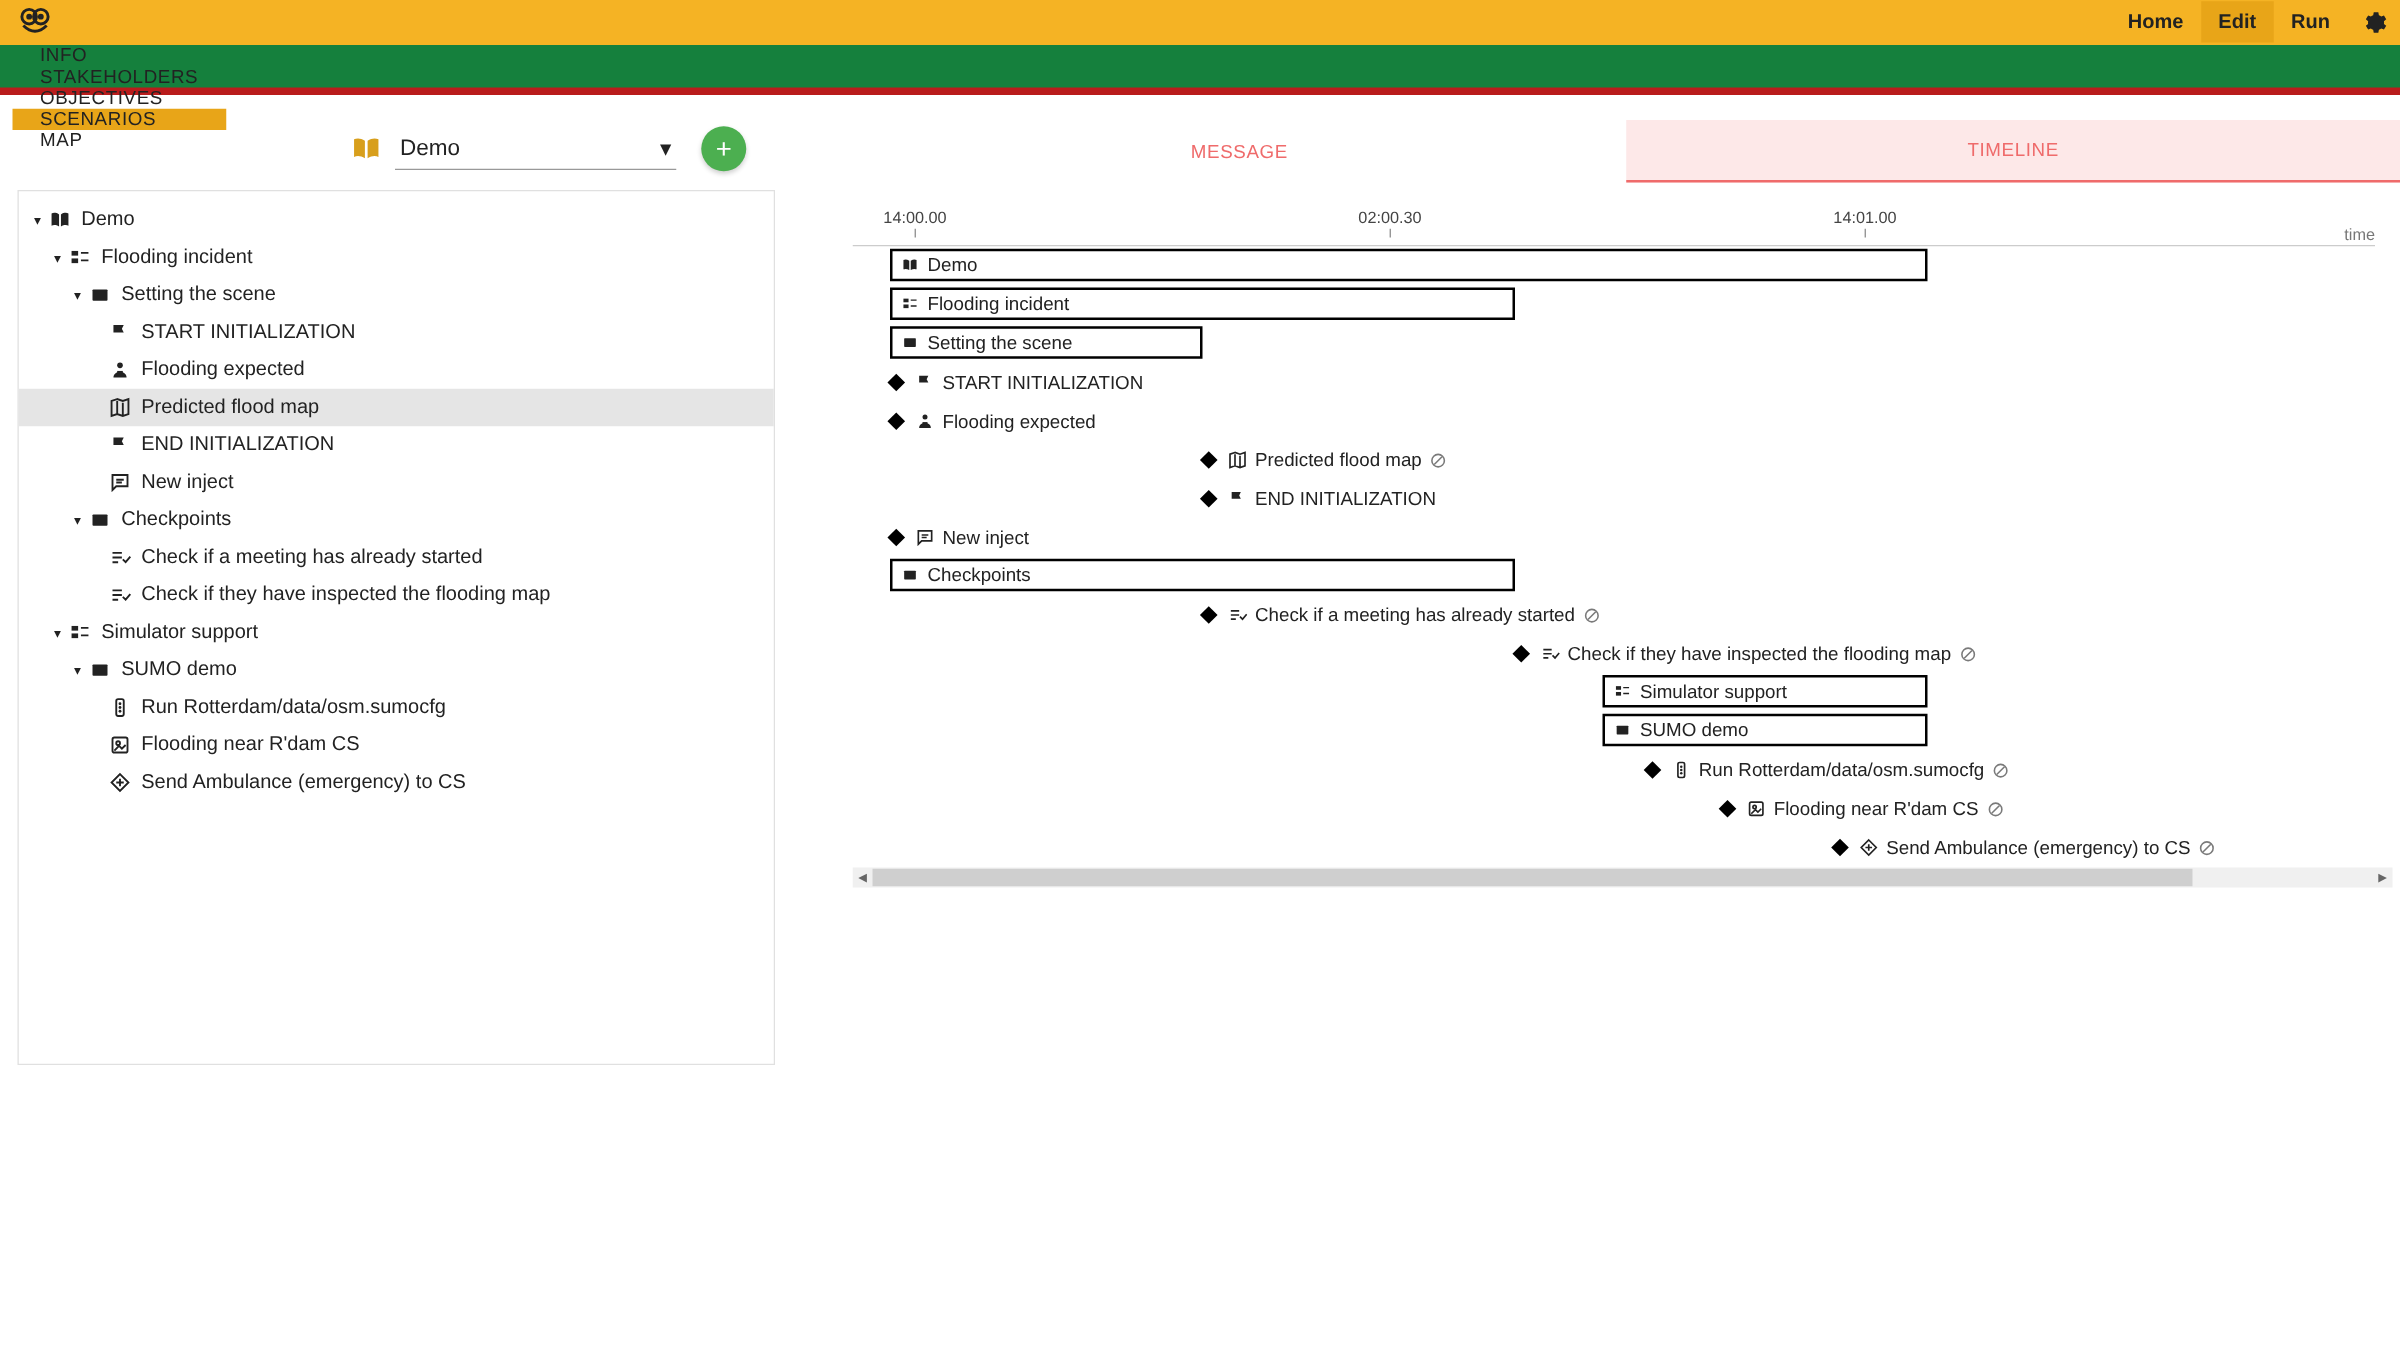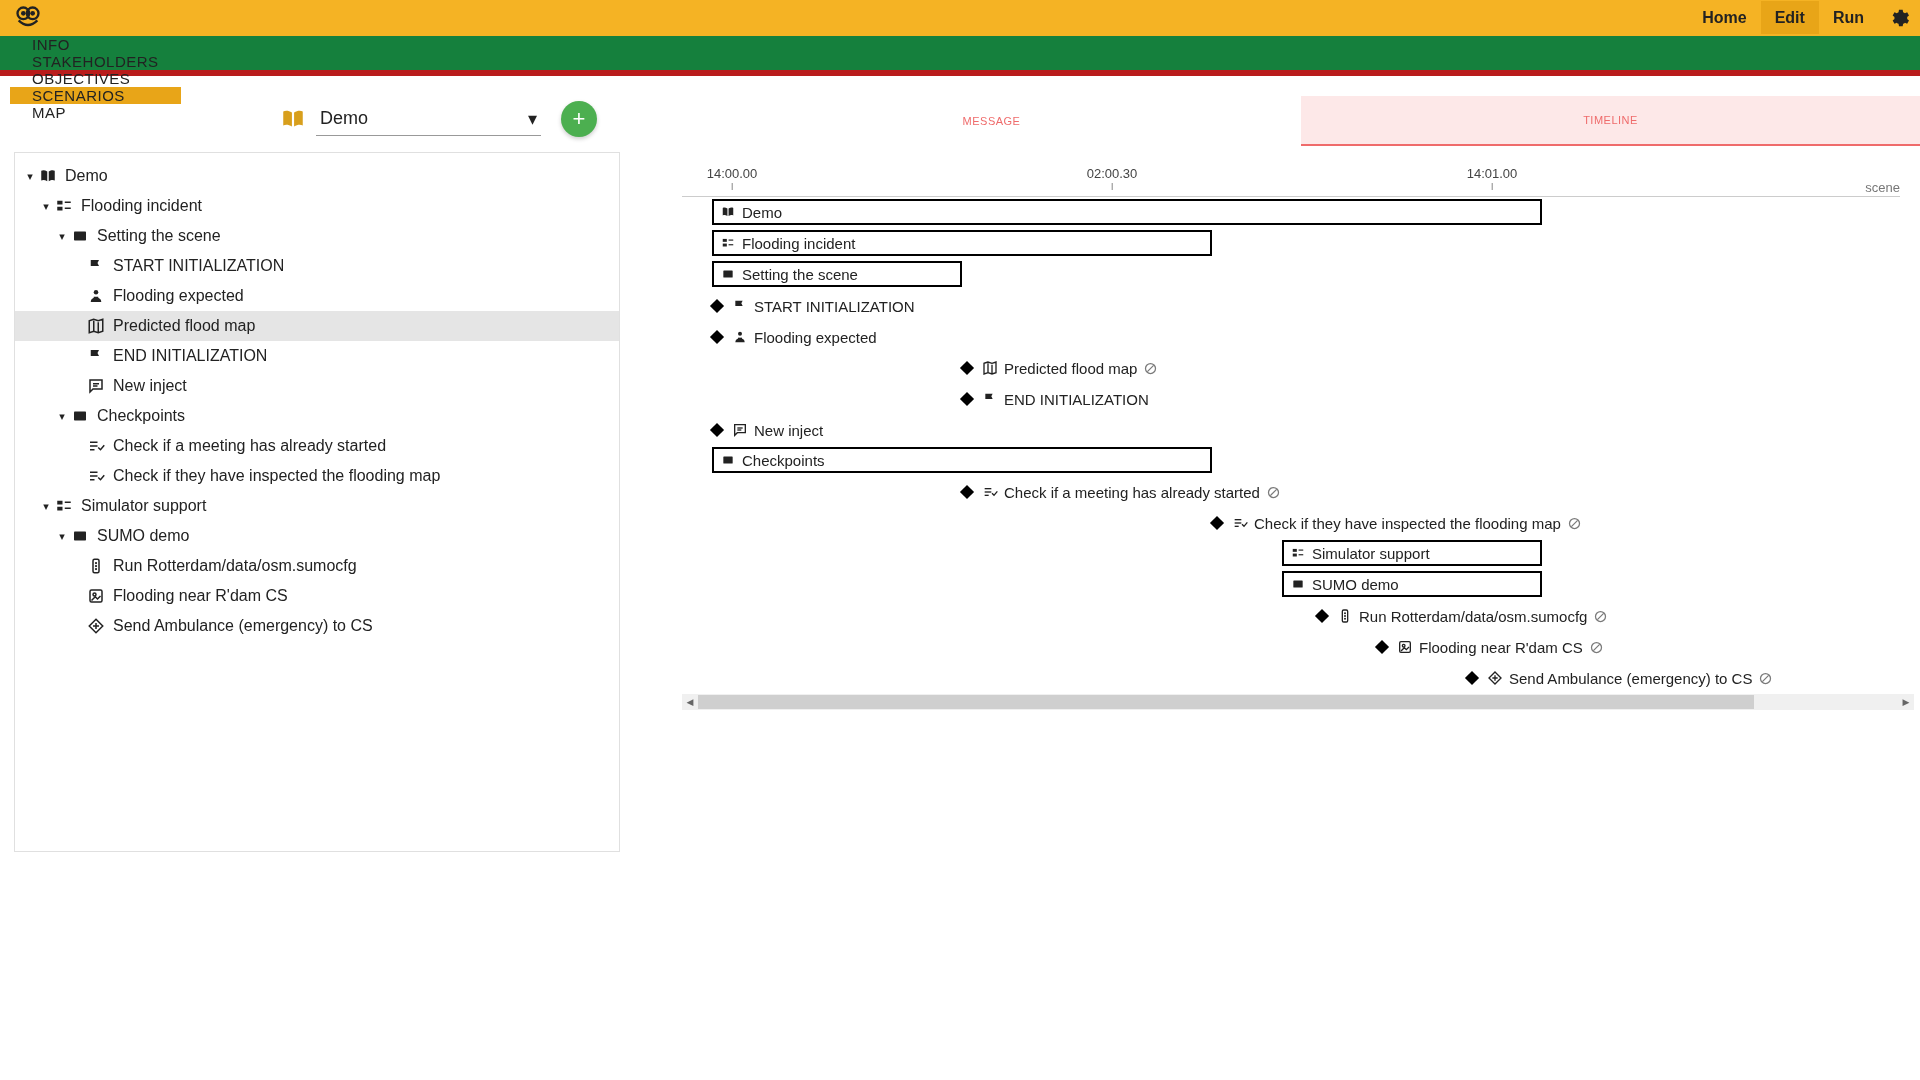--- a/index.html
+++ b/index.html
@@ -24,21 +24,21 @@
 .tree-panel { border: 1px solid #e0e0e0; margin: 0 10px 10px 14px; padding: 8px 0; min-height: 700px; }
 .tree-row { display: flex; align-items: center; padding: 6px 8px; font-size: 16px; cursor: pointer; }
 .tree-row.selected { background: #e5e5e5; }
 .caret { width: 14px; display: inline-flex; justify-content: center; font-size: 11px; color: #222; }
 .ticon { width: 22px; display: inline-flex; justify-content: center; margin-right: 6px; }
 .ind-1 { padding-left: 8px; }
 .ind-2 { padding-left: 24px; }
 .ind-3 { padding-left: 40px; }
 .ind-4 { padding-left: 56px; }
 .subtabs { display: flex; height: 50px; margin-top: 20px; }
-.subtab { flex: 1; display: flex; align-items: center; justify-content: center; font-size: 11px; color: #ef6b6b; letter-spacing: .5px; cursor: pointer; }
+.subtab { flex: 1; display: flex; align-items: center; justify-content: center; font-size: 15px; color: #ef6b6b; letter-spacing: .5px; cursor: pointer; }
 .subtab.active { background: #fde8e8; border-bottom: 2px solid #ef6b6b; }
 .timeline { position: relative; flex: 1; overflow: hidden; margin-top: 12px; }
 .time-header { position: relative; height: 40px; }
 .time-tick { position: absolute; top: 8px; font-size: 13px; color: #444; transform: translateX(-50%); }
 .time-tick::after { content: ''; display: block; width: 1px; height: 7px; background: #888; margin: 2px auto 0; }
 .time-label { position: absolute; right: 20px; top: 22px; font-size: 13px; color: #777; }
 .time-axis { position: absolute; top: 38px; left: 0; right: 20px; height: 1px; background: #ccc; }
 .tl-body { position: relative; }
 .tl-row { position: relative; height: 30px; margin-bottom: 1px; }
 .tl-bar { position: absolute; top: 1px; height: 26px; border: 2px solid #000; background: #fff; display: flex; align-items: center; padding: 0 6px; font-size: 15px; }
@@ -271,21 +271,21 @@
   <div class="right">
     <div class="subtabs" id="subtabs">
         <div class="subtab">MESSAGE</div>
         <div class="subtab active">TIMELINE</div>
       </div>
     <div class="timeline">
       <div class="time-header">
         <span class="time-tick" style="left:50px">14:00.00</span>
         <span class="time-tick" style="left:430px">02:00.30</span>
         <span class="time-tick" style="left:810px">14:01.00</span>
-        <span class="time-label">scene</span>
+        <span class="time-label">time</span>
         <div class="time-axis"></div>
       </div>
       <div class="tl-body" id="tlbody">
           <div class="tl-row">
             <div class="tl-bar" style="left: 30px; width: 830px;">
               <span class="mini-icon">
                 <svg viewBox="0 0 24 24" width="14" height="14" fill="currentColor">
                   <path d="M3 5c2-1 5-1 8 1v13c-3-2-6-2-8-1V5zm18 0c-2-1-5-1-8 1v13c3-2 6-2 8-1V5z"></path>
                 </svg>
               </span>

